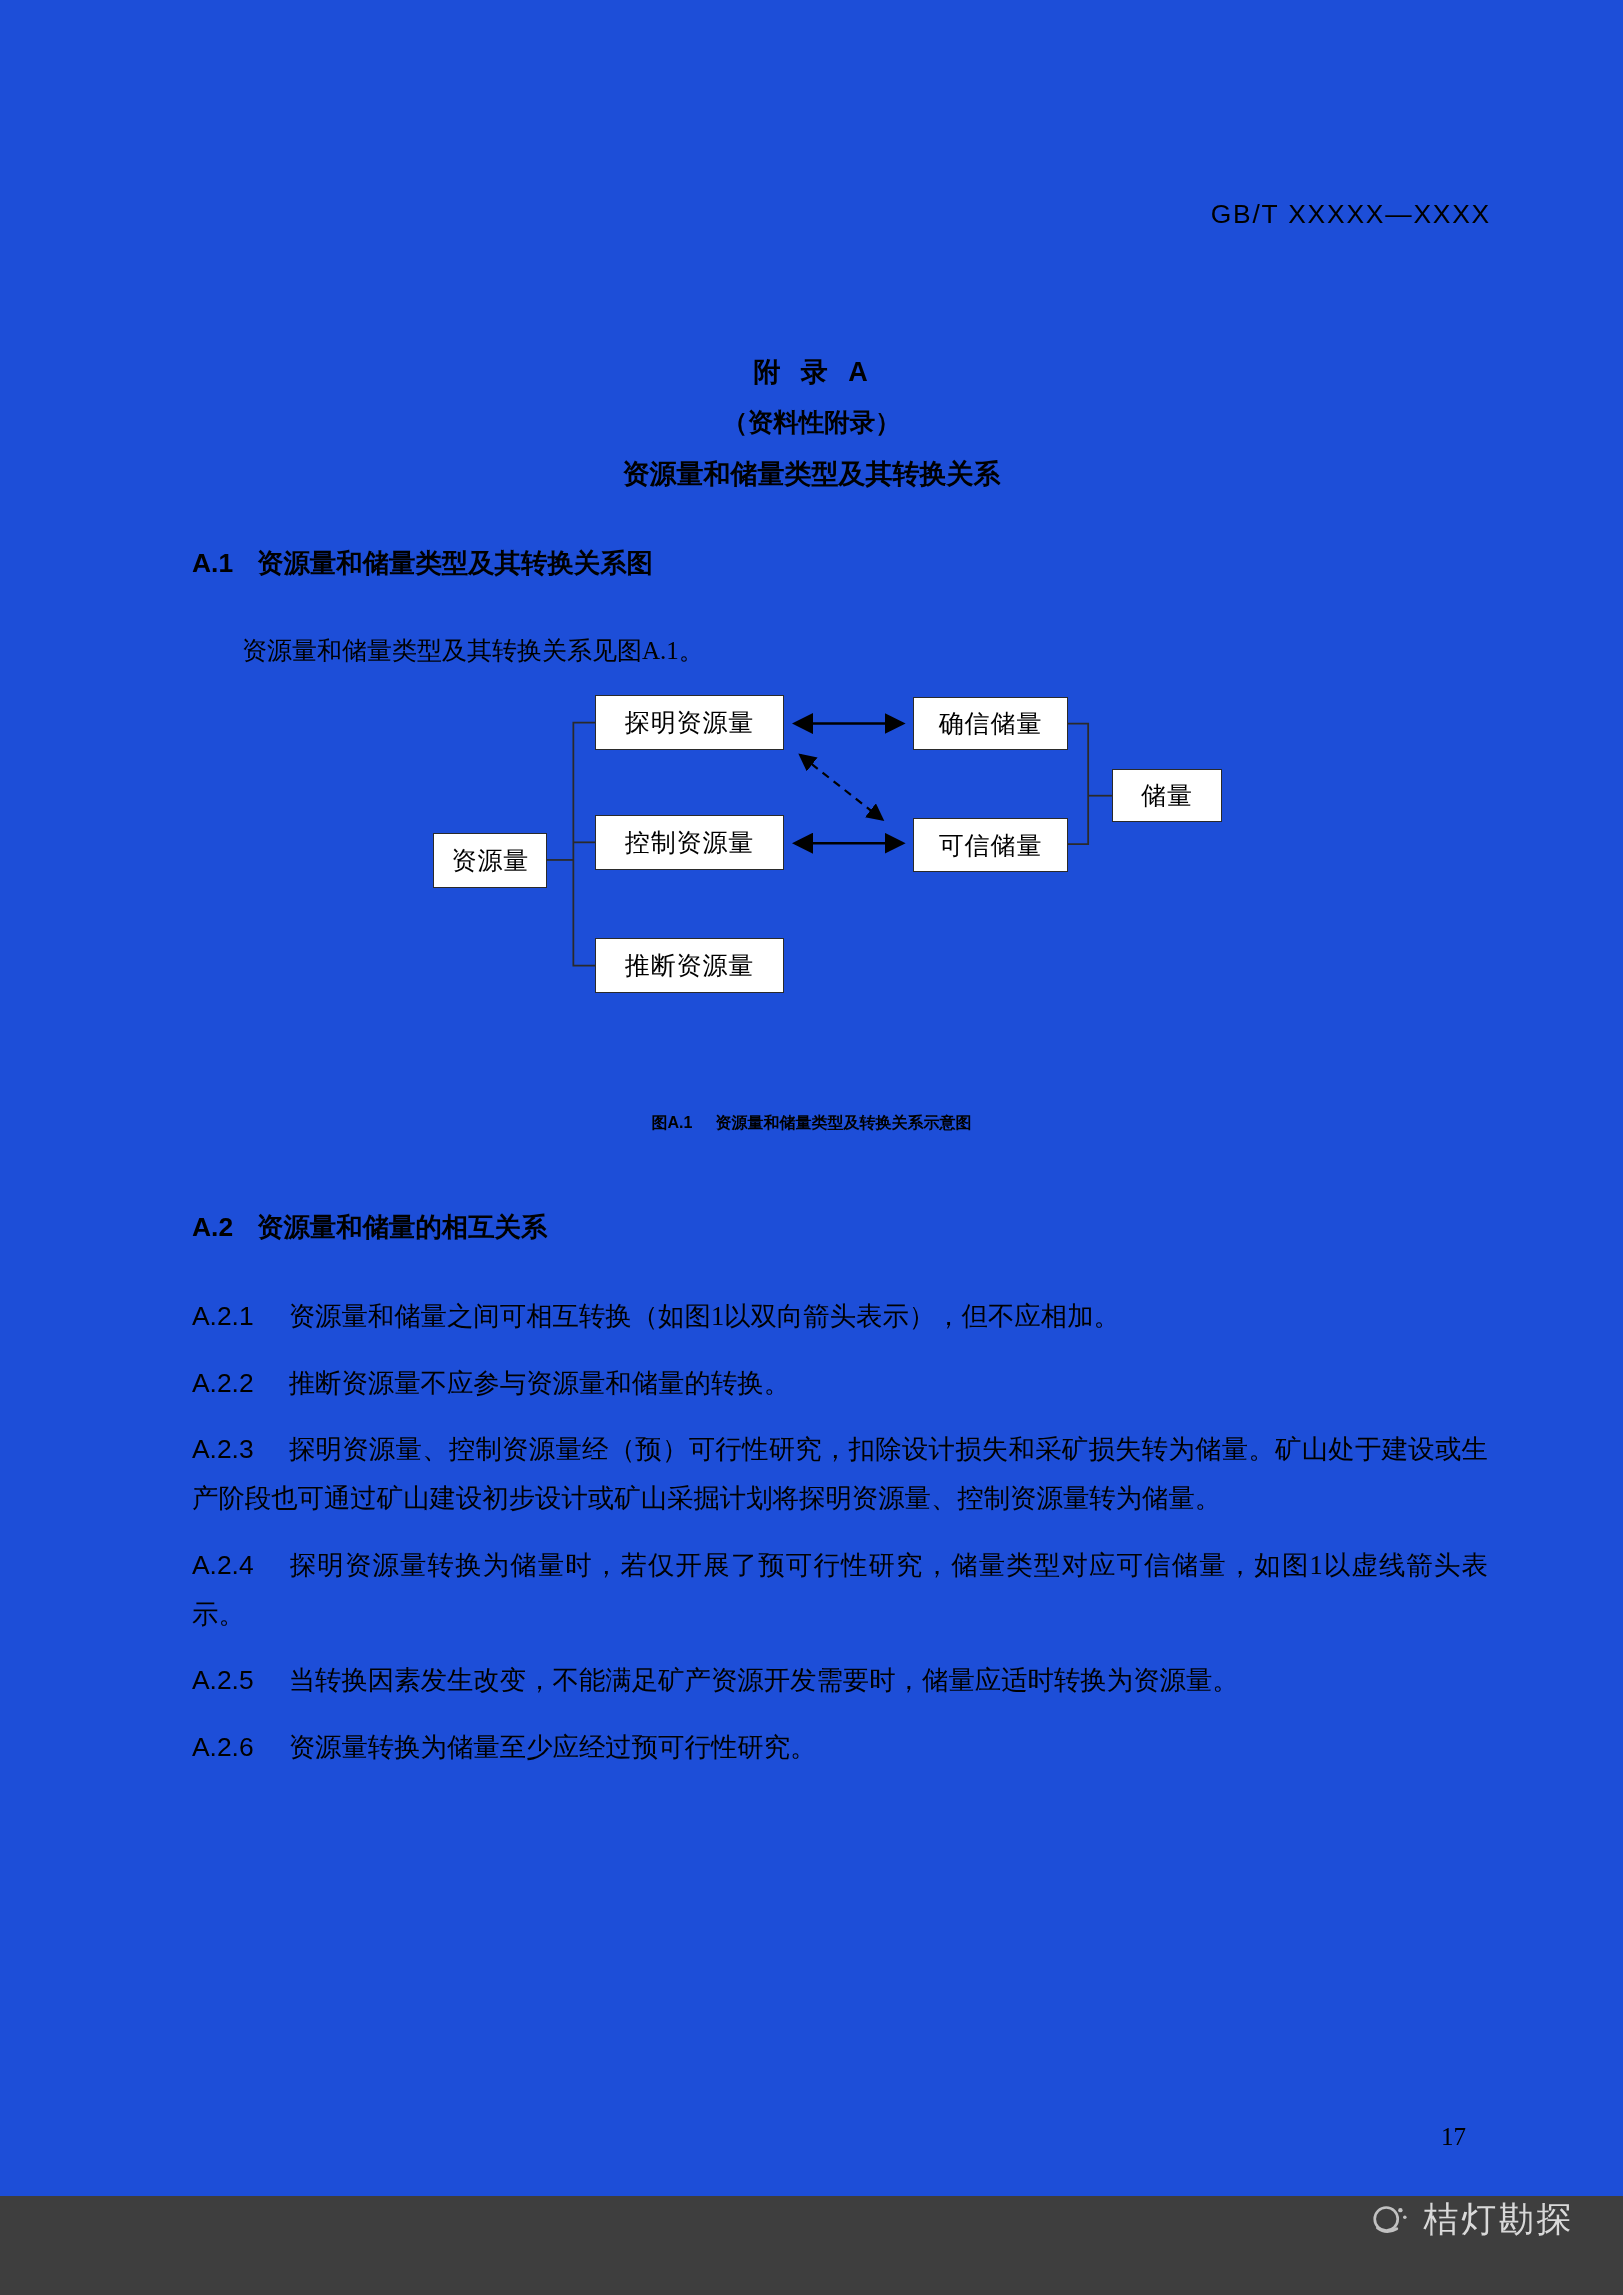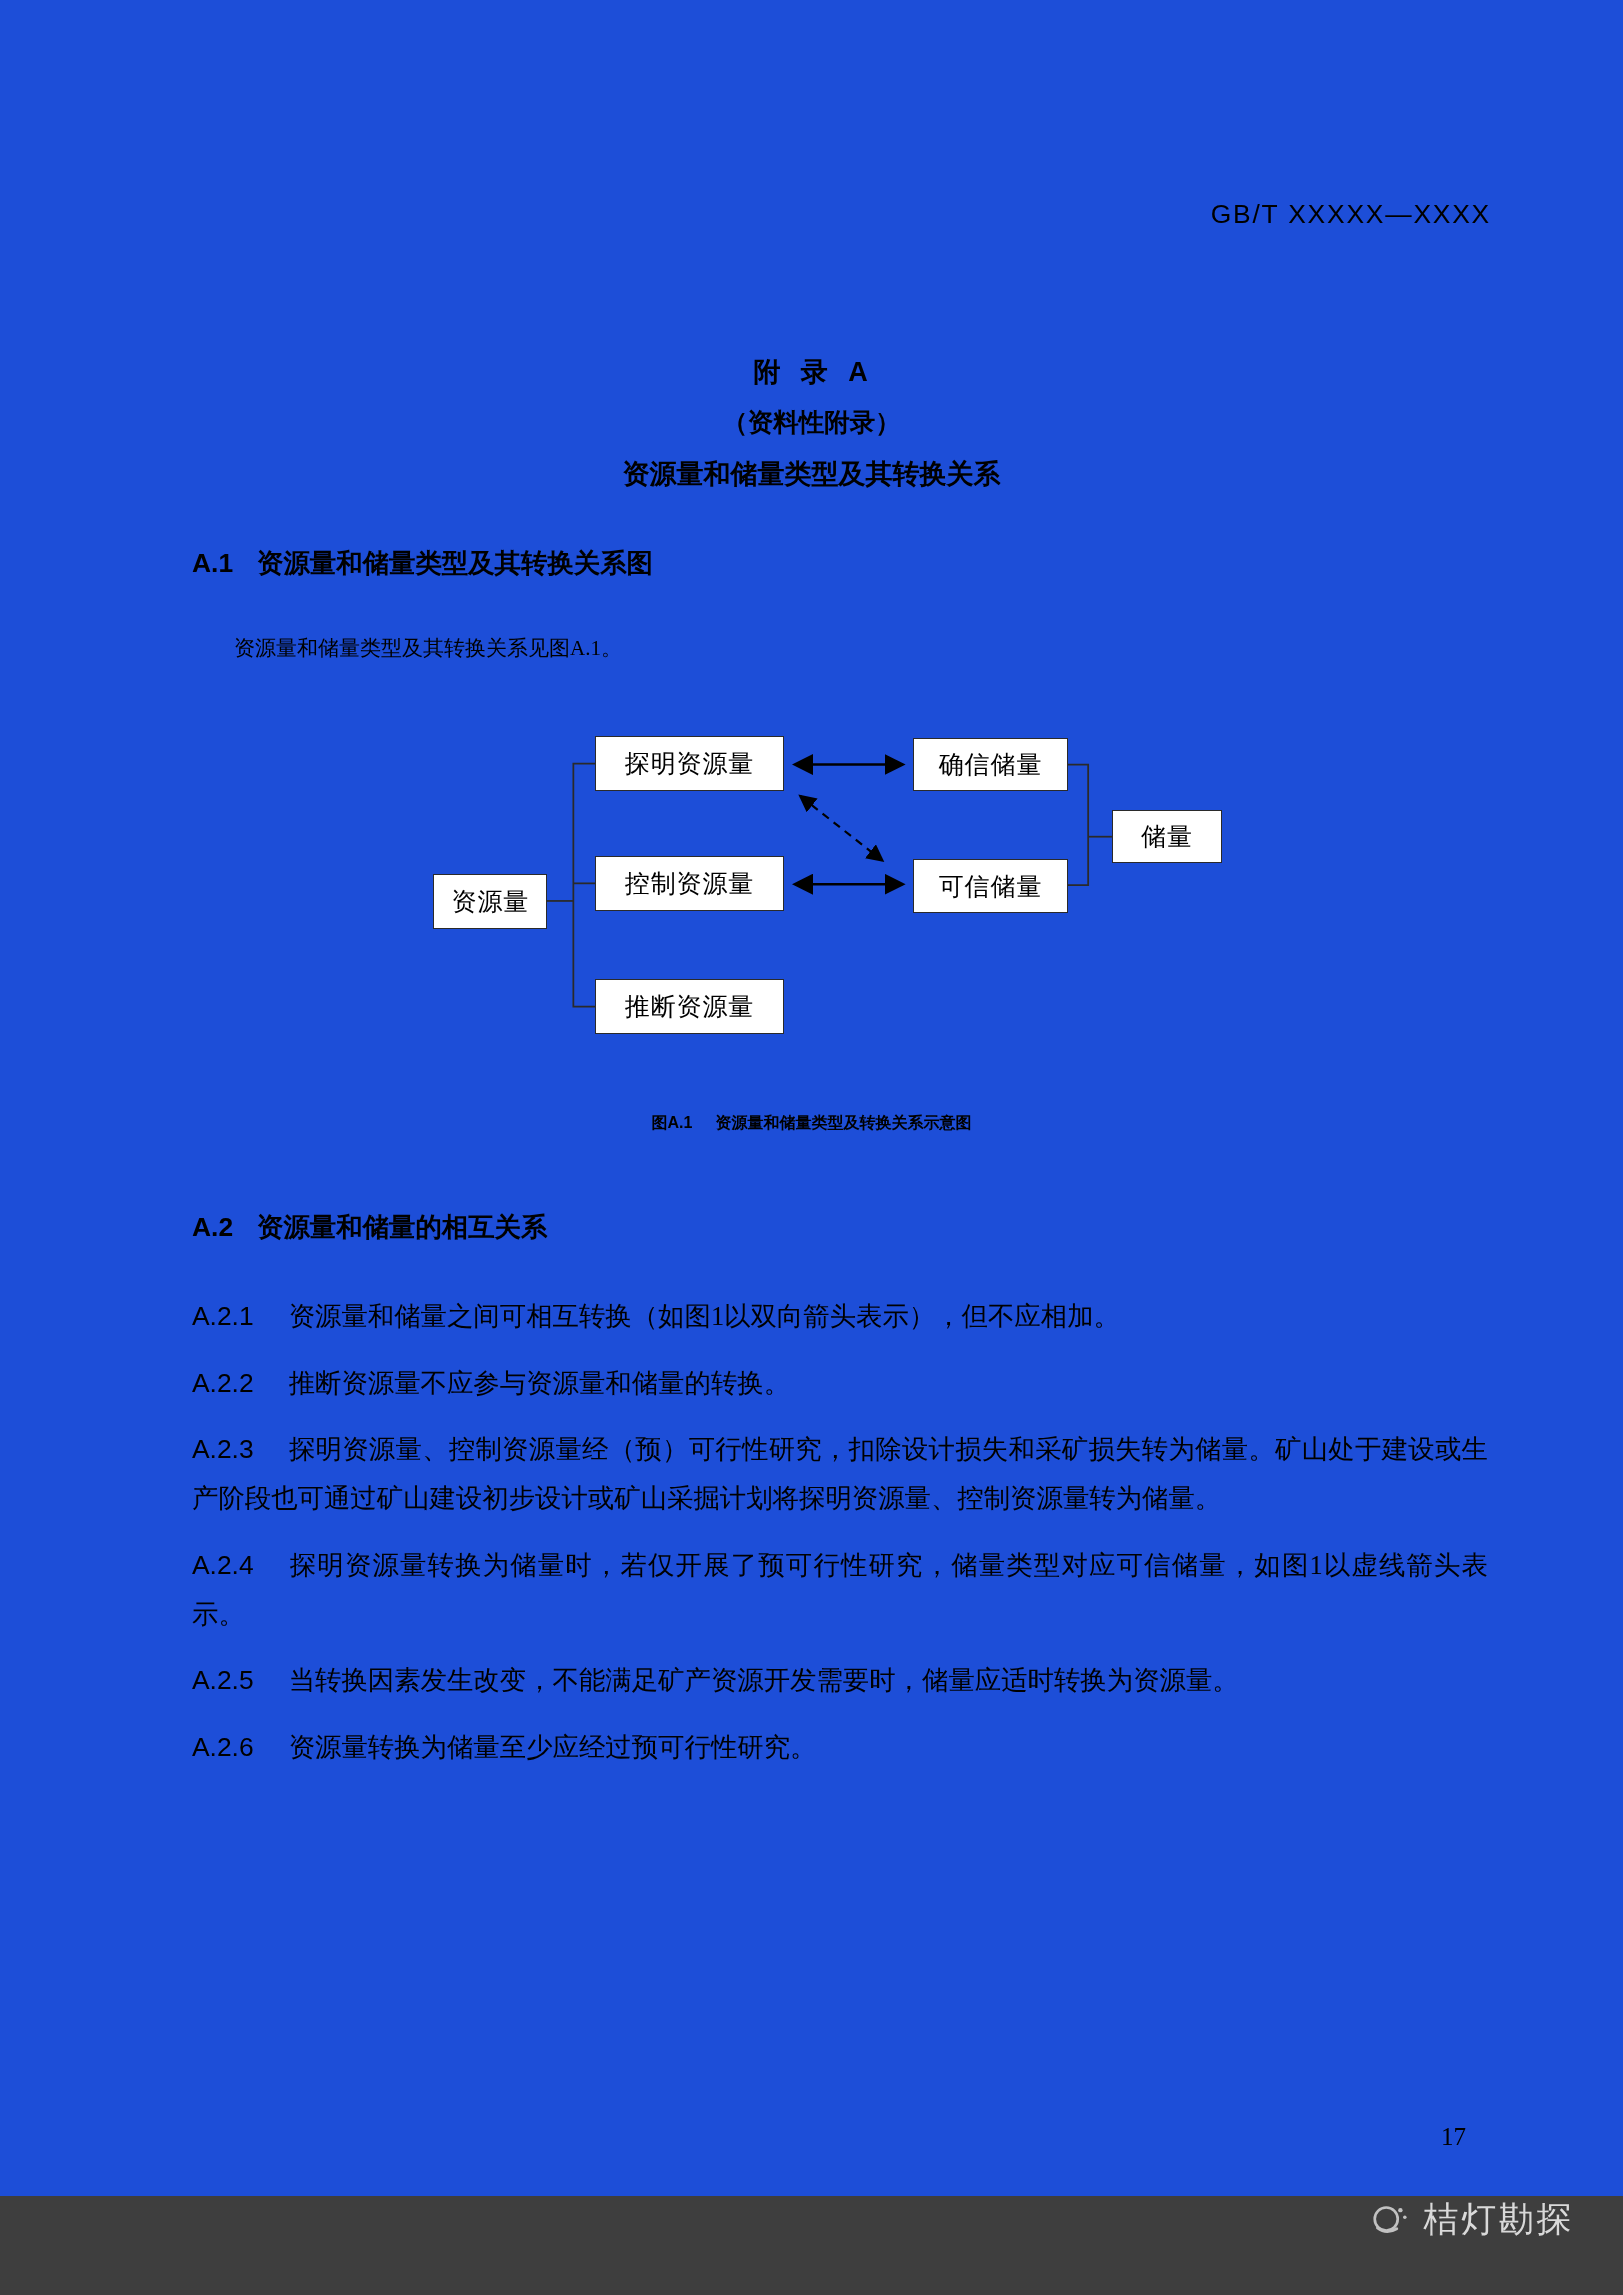--- a/index.html
+++ b/index.html
@@ -47,29 +47,29 @@
   }
   .sec-heading .sec-label { margin-right:24px; font-weight:bold; }
   .a1-heading { top:546px; }
   .a2-heading { top:1210px; }
 
   .intro-para {
     position:absolute;
     left:192px;
     top:634px;
     width:1296px;
-    font-size:21px;
+    font-size:25px;
     text-indent:2em;
   }
 
   
   .diagram {
     position:absolute;
     left:422px;
-    top:731px;
+    top:690px;
     width:836px;
     height:317px;
   }
   .diagram svg.connectors {
     position:absolute; left:0; top:0; width:836px; height:317px;
   }
   .dbox {
     position:absolute;
     border:1.8px solid #2a2a2a;
     background:#fff;

